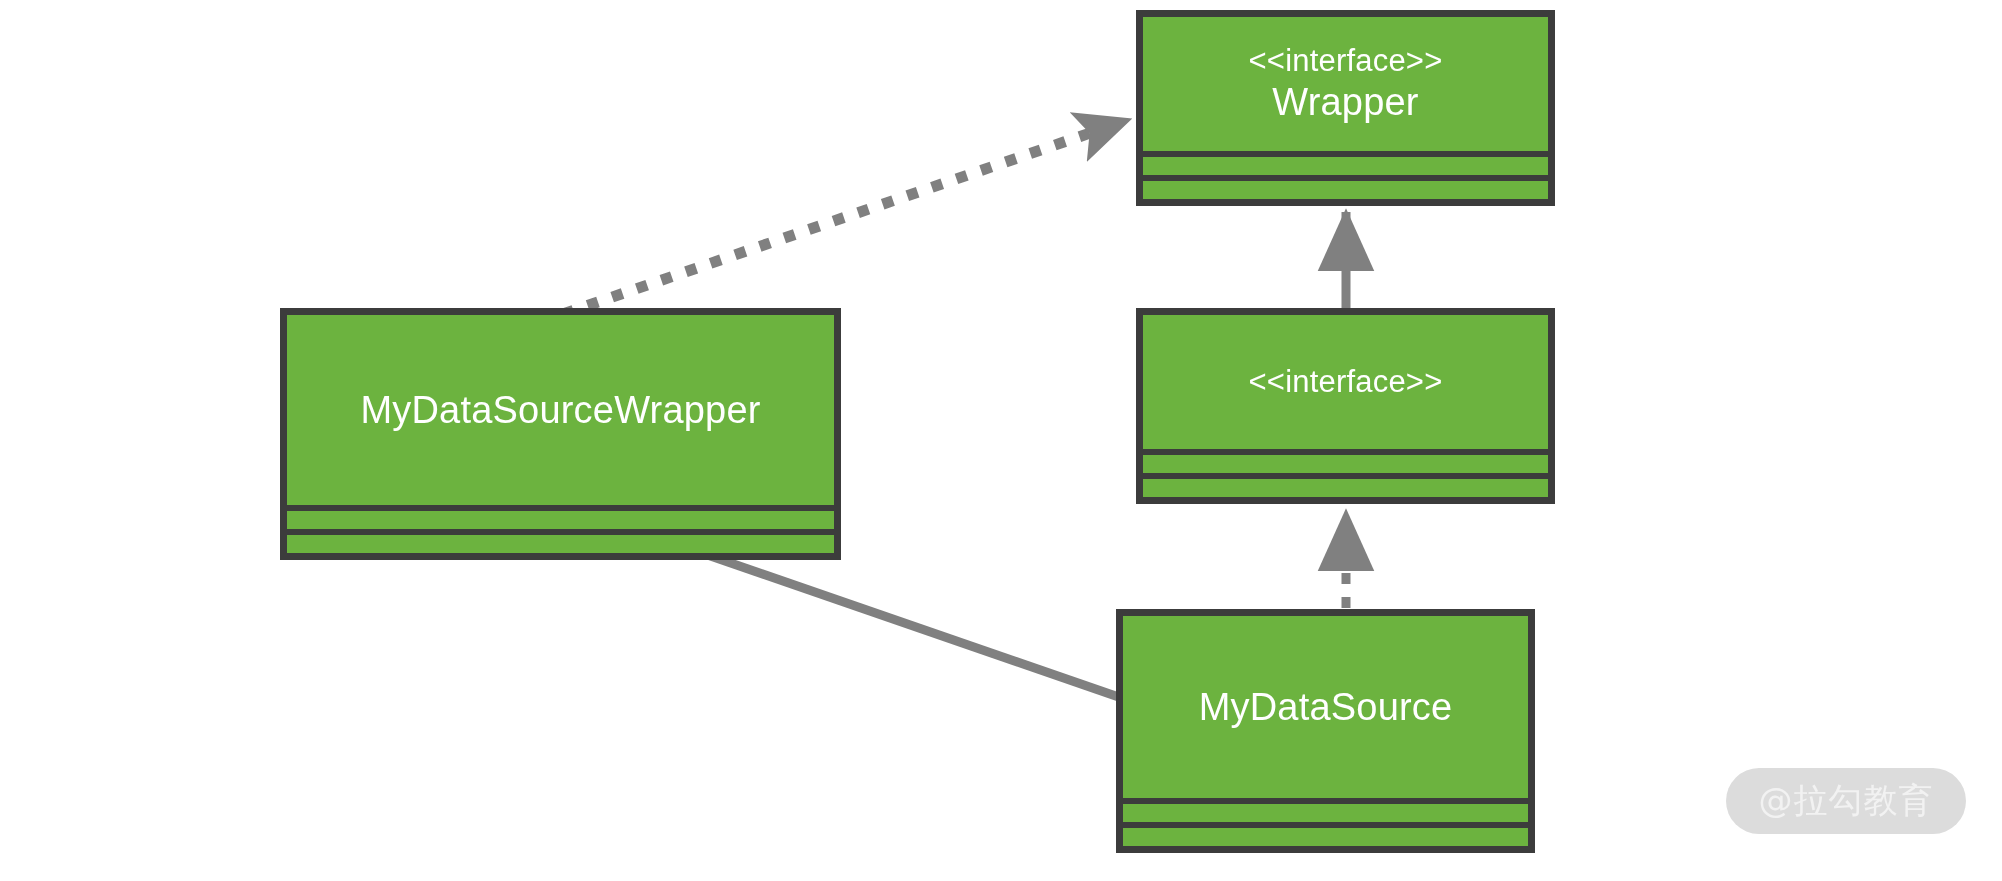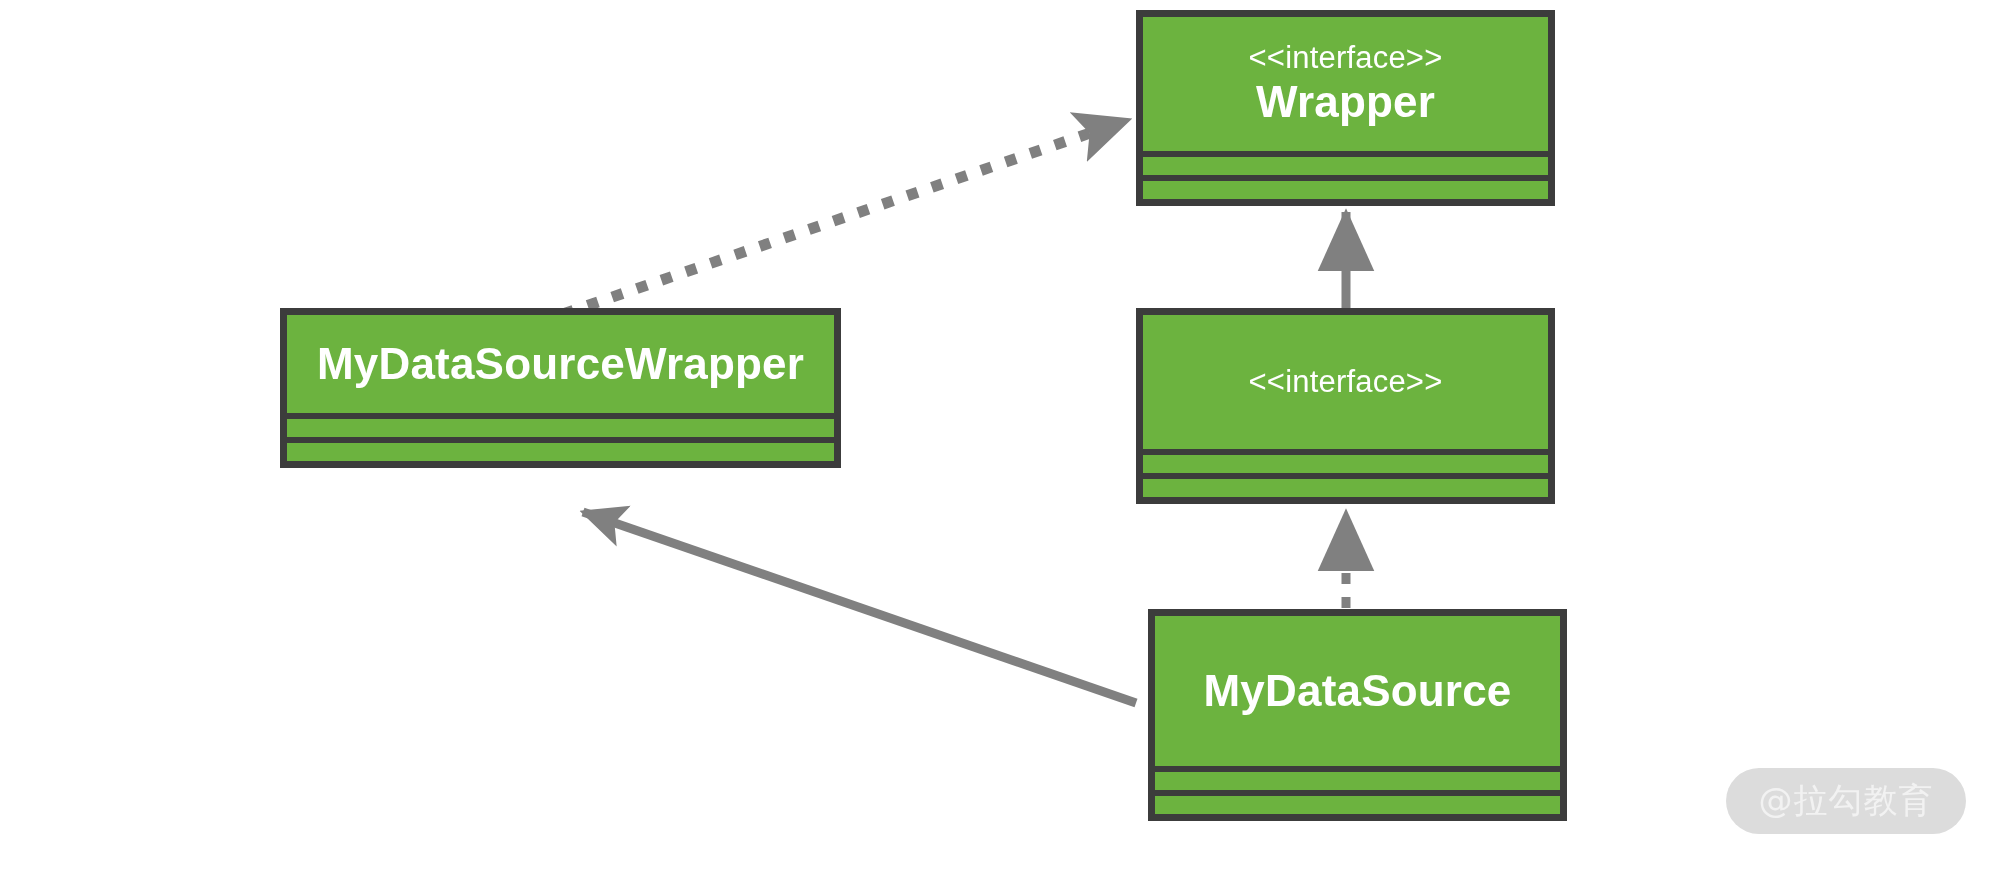--- a/index.html
+++ b/index.html
@@ -45,22 +45,22 @@
     line-height: 1.18;
     padding: 16px 10px;
     box-sizing: border-box;
   }
   .stereotype {
     font-size: 31px;
     font-weight: normal;
     letter-spacing: 0.2px;
   }
   .classname {
-    font-size: 44px;
-    font-weight: bold;
+    font-size: 38px;
+    font-weight: normal;
     letter-spacing: 0.2px;
   }
   .uml-compartment {
     background: #6cb33f;
     height: 18px;
     flex: 0 0 auto;
   }
   .uml-divider {
     background: #3c3c3c;
     height: 6px;
@@ -123,41 +123,41 @@
     <div class="uml-title">
       <div class="stereotype">&lt;&lt;interface&gt;&gt;</div>
       <div class="classname">Wrapper</div>
     </div>
     <div class="uml-divider"></div>
     <div class="uml-compartment"></div>
     <div class="uml-divider"></div>
     <div class="uml-compartment"></div>
   </div>
 
-  <div class="uml-class" style="left:280px; top:308px; width:561px; height:160px;">
+  <div class="uml-class" style="left:280px; top:308px; width:561px; height:252px;">
     <div class="uml-title">
       <div class="classname">MyDataSourceWrapper</div>
     </div>
     <div class="uml-divider"></div>
     <div class="uml-compartment"></div>
     <div class="uml-divider"></div>
     <div class="uml-compartment"></div>
   </div>
 
   <div class="uml-class" style="left:1136px; top:308px; width:419px; height:196px;">
     <div class="uml-title">
       <div class="stereotype">&lt;&lt;interface&gt;&gt;</div>
     </div>
     <div class="uml-divider"></div>
     <div class="uml-compartment"></div>
     <div class="uml-divider"></div>
     <div class="uml-compartment"></div>
   </div>
 
-  <div class="uml-class" style="left:1148px; top:609px; width:419px; height:212px;">
+  <div class="uml-class" style="left:1116px; top:609px; width:419px; height:244px;">
     <div class="uml-title">
       <div class="classname">MyDataSource</div>
     </div>
     <div class="uml-divider"></div>
     <div class="uml-compartment"></div>
     <div class="uml-divider"></div>
     <div class="uml-compartment"></div>
   </div>
 
   <div id="watermark">

